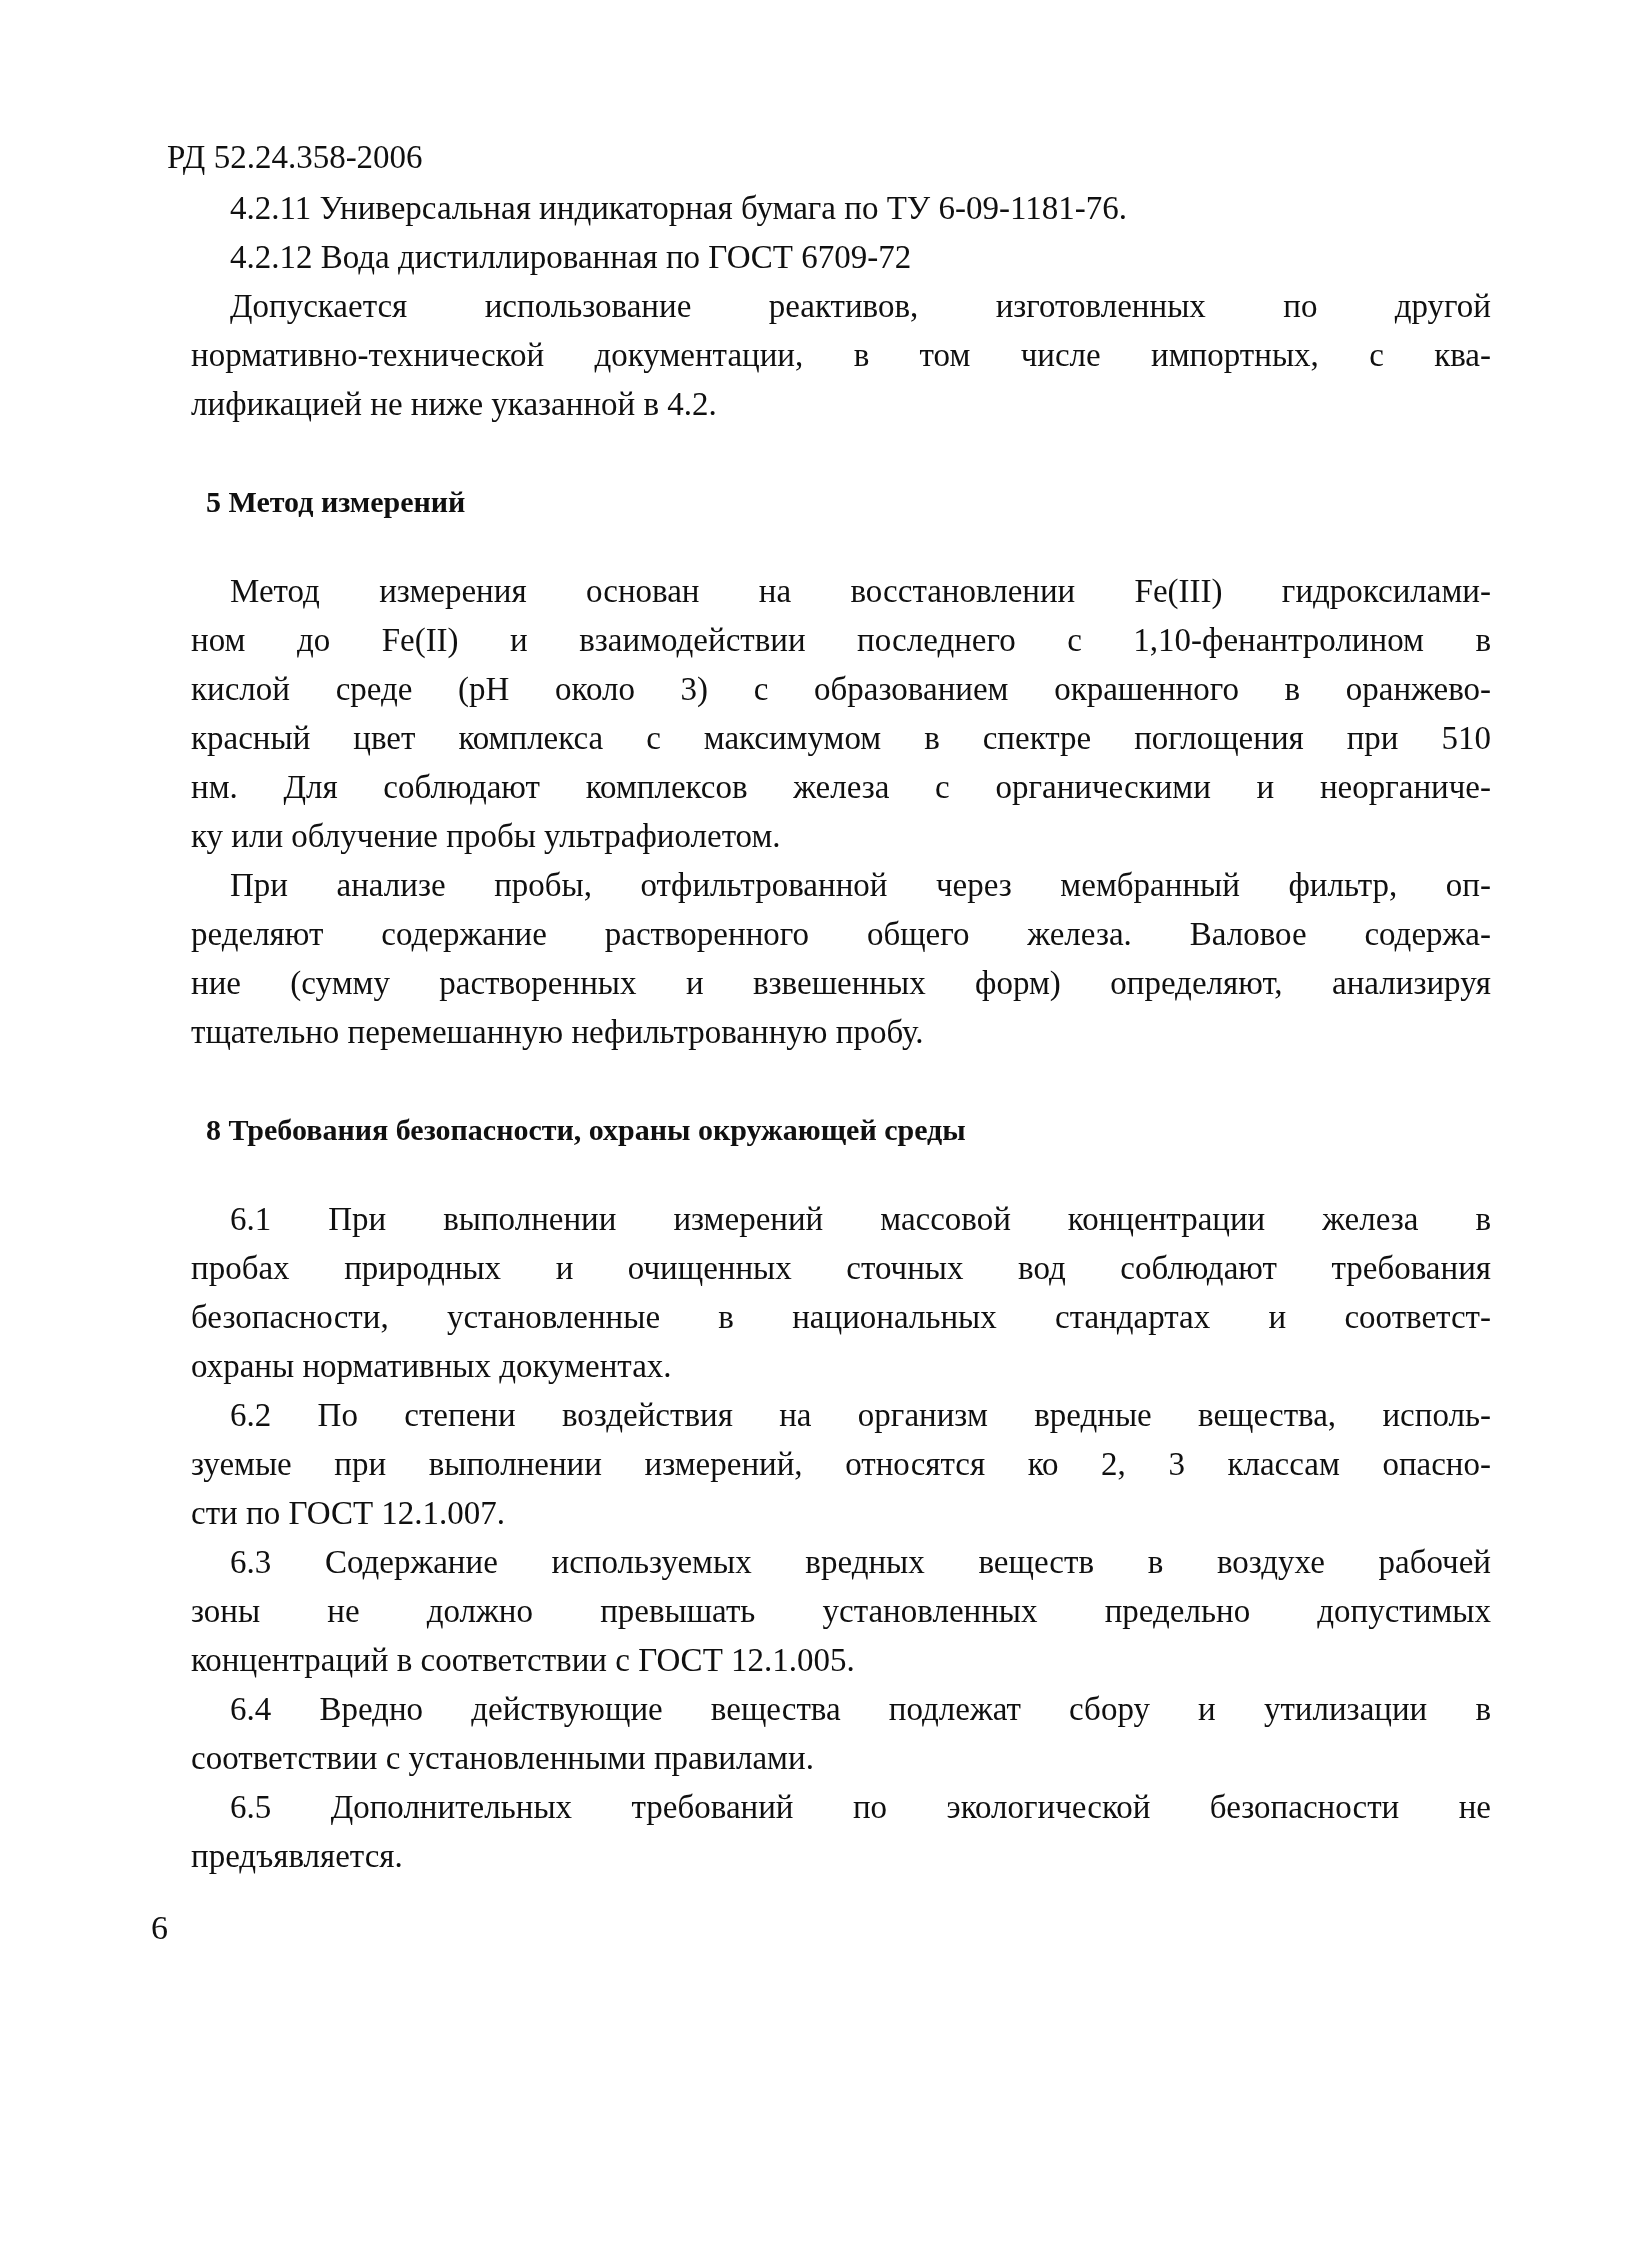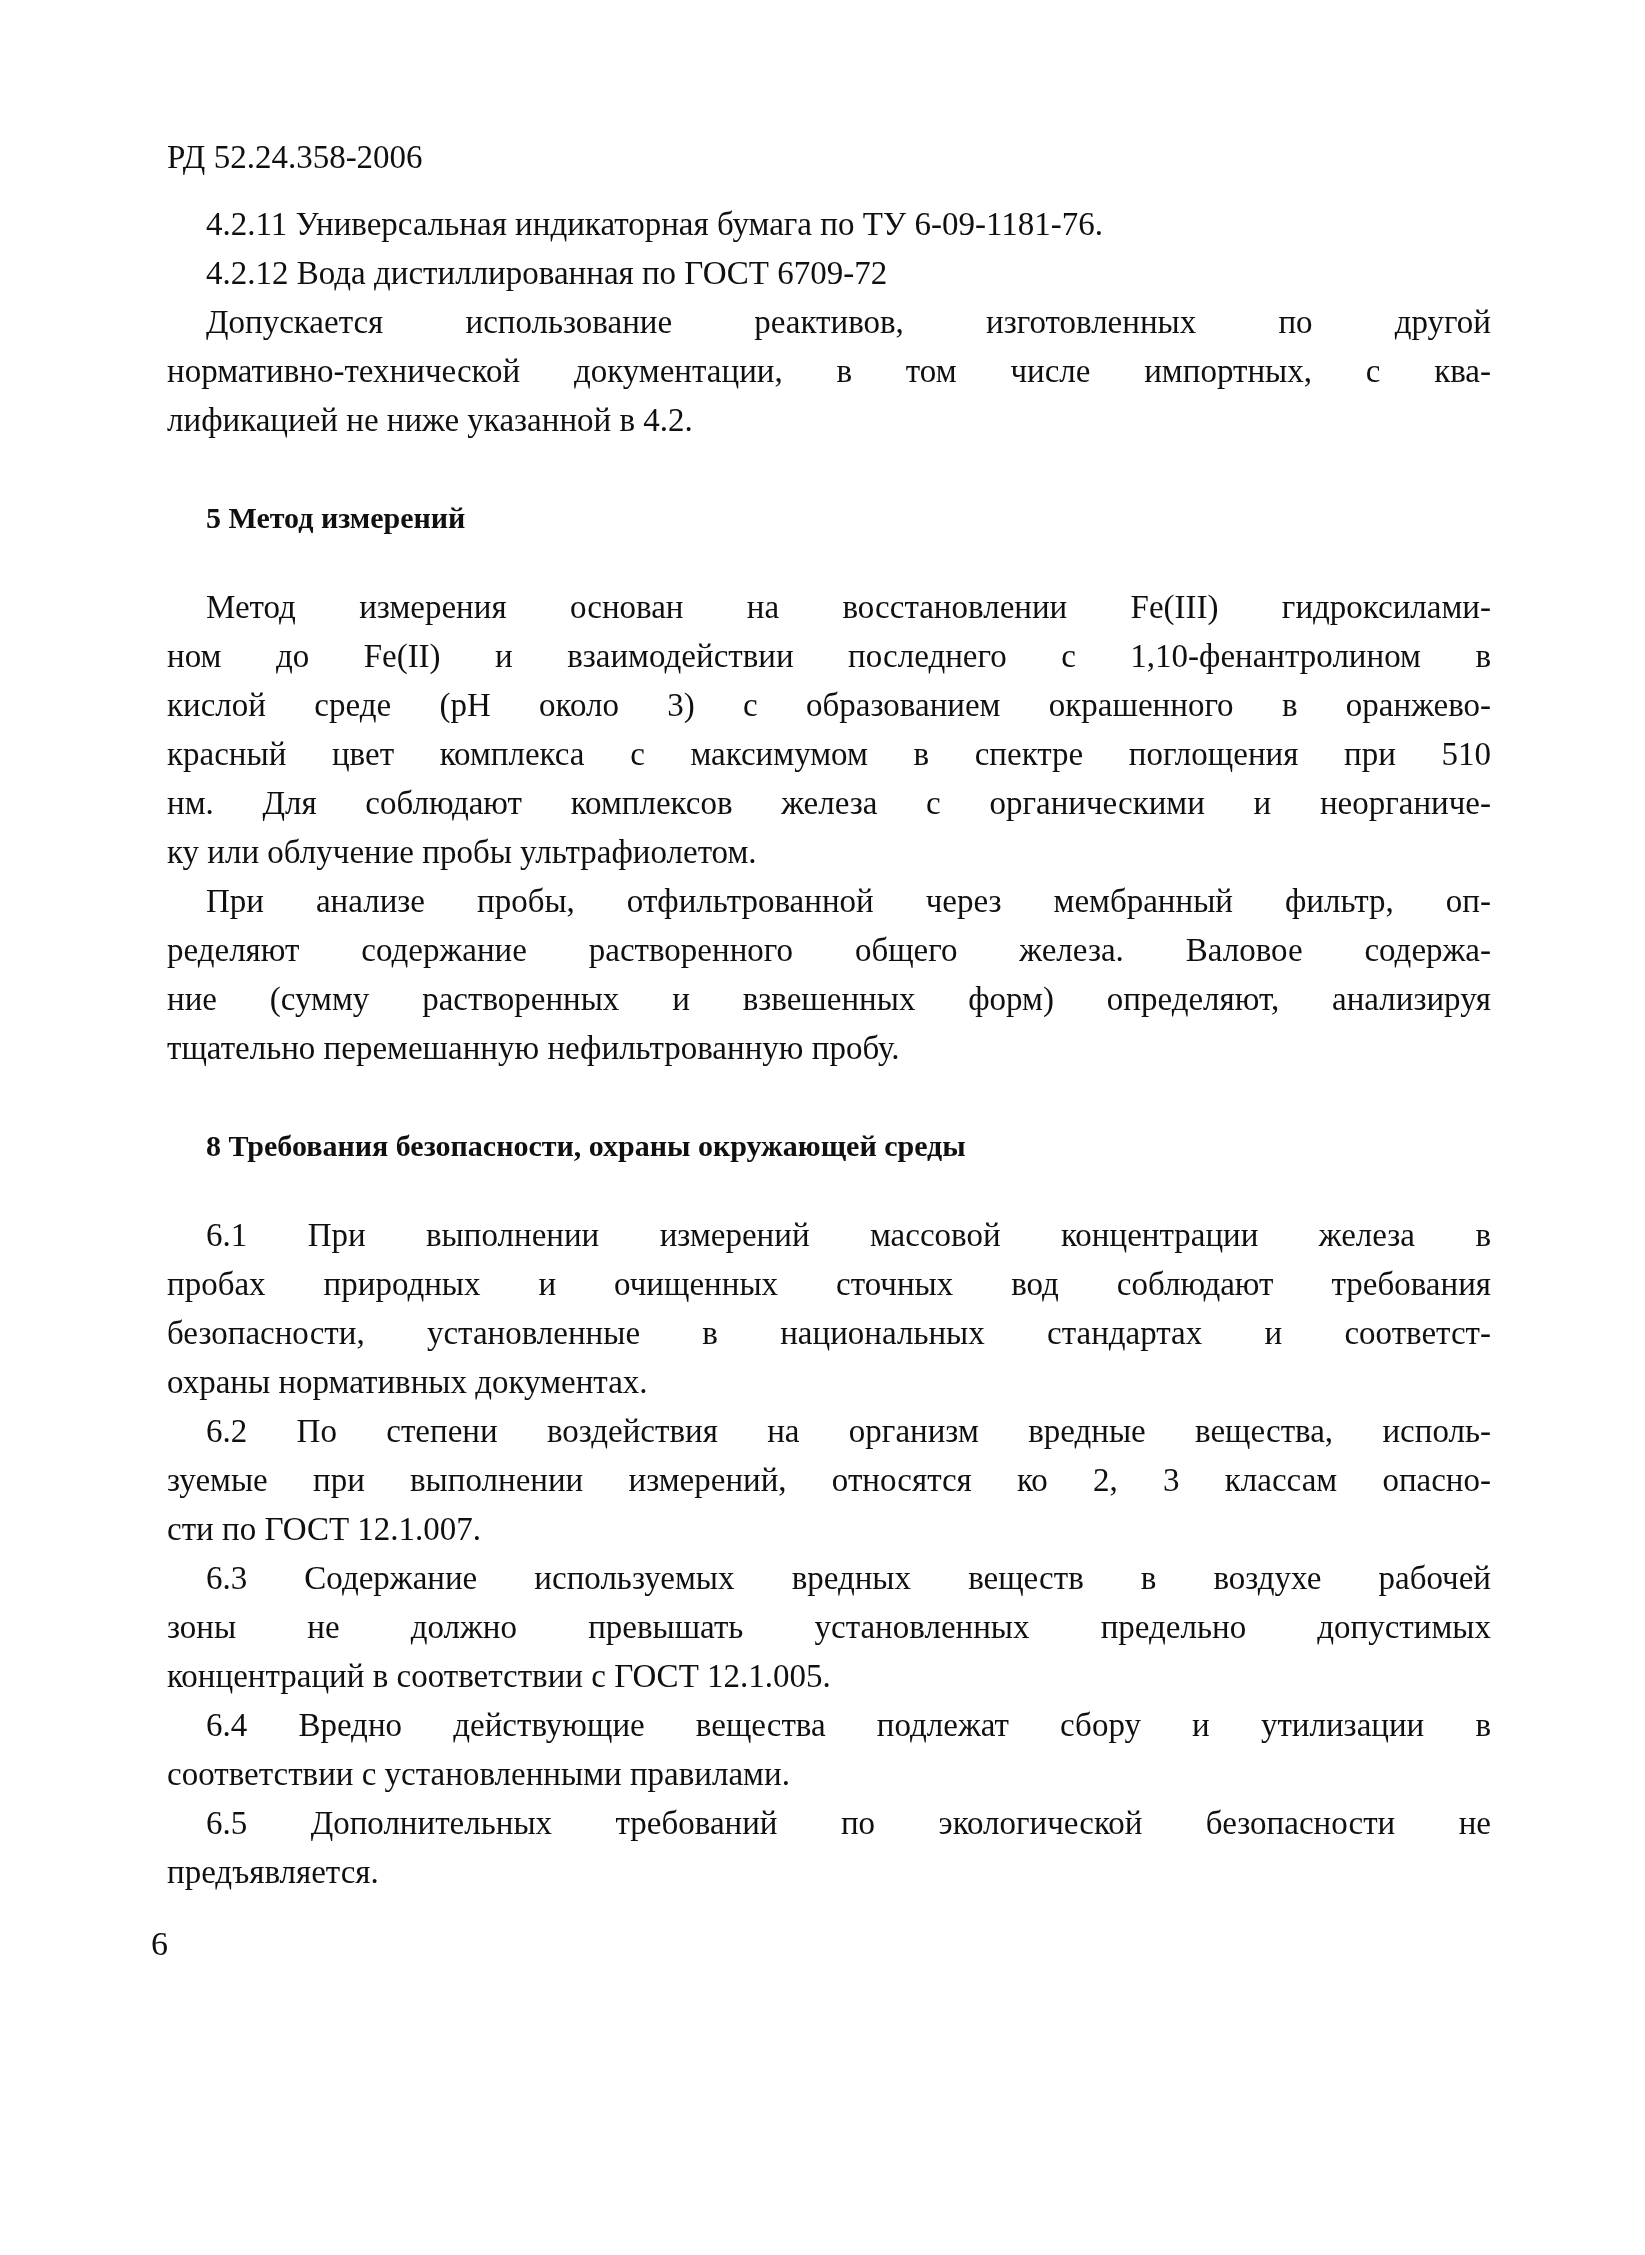--- a/index.html
+++ b/index.html
@@ -18,30 +18,31 @@
   }
   .content {
     position: absolute;
     left: 167px;
     top: 133px;
     width: 1324px;
   }
   .doc-header {
     font-size: 33px;
     line-height: 49px;
-    margin-bottom: 18px;
+    margin-bottom: 2px;
   }
   .para {
     margin: 0;
   }
   .line {
     font-size: 33px;
     line-height: 49px;
     text-align: justify;
     text-align-last: justify;
+    margin-left: 24px;
   }
   .line.first {
     text-indent: 39px;
   }
   .line.last {
     text-align-last: left;
   }
   .para.single .line {
     text-align-last: left;
   }

